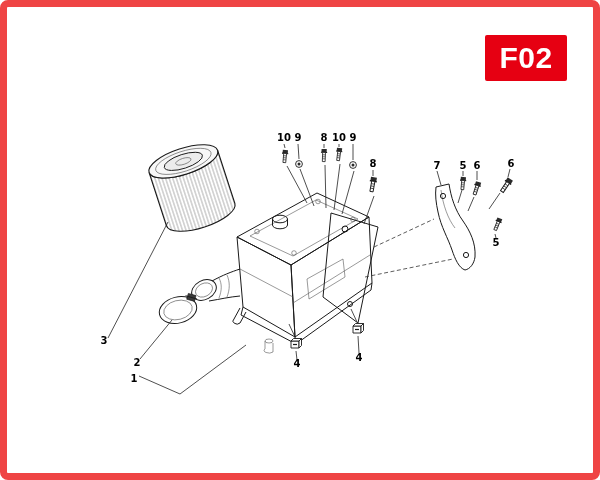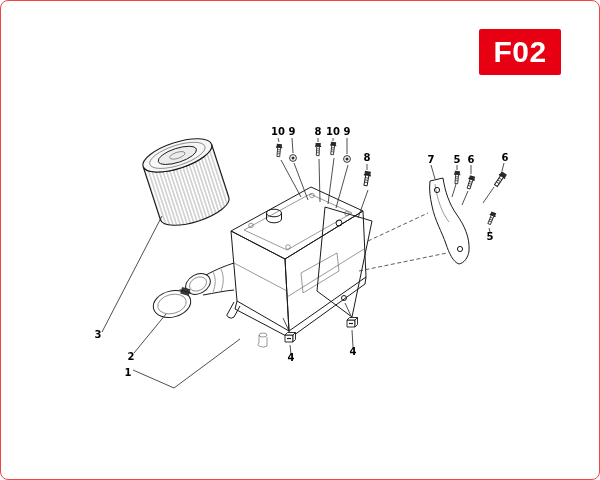--- a/index.html
+++ b/index.html
@@ -1,20 +1,20 @@
 <!DOCTYPE html>
 <html><head>
 <meta charset="utf-8">
 <style>
   html,body{margin:0;padding:0;background:#ffffff;}
   #page{
     position:relative;
     width:600px;height:480px;
     background:#ffffff;
-    border:1px solid #ef4444;
+    border:7px solid #ef4444;
     border-radius:8px;
     box-sizing:border-box;
     overflow:hidden;
     font-family:"DejaVu Sans",sans-serif;
   }
   #badge{
     position:absolute;
     left:478px;top:28px;
     width:82px;height:46px;
     background:#e60012;

